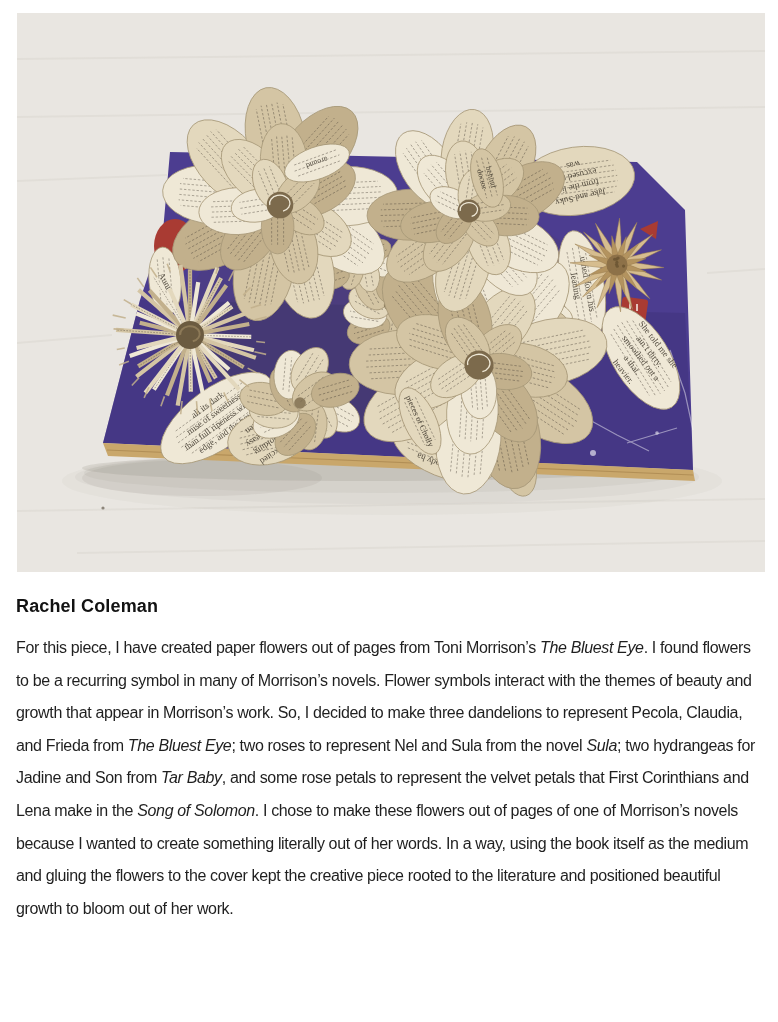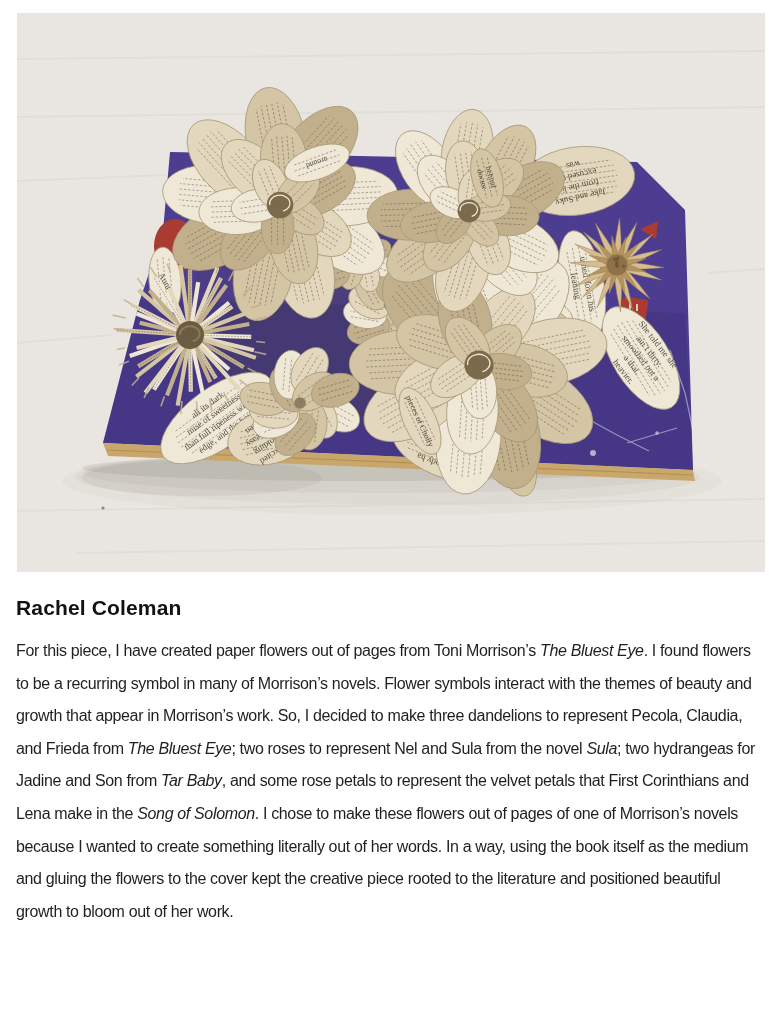--- a/index.html
+++ b/index.html
@@ -1,19 +1,19 @@
 <!DOCTYPE html>
 <html><head>
 <meta charset="utf-8">
 <style>
   html,body{margin:0;padding:0;background:#ffffff;}
   body{width:778px;font-family:"Liberation Sans",sans-serif;color:#1d1d1d;}
   .photo-wrap{margin:13px 0 0 17px;width:748px;height:559px;line-height:0;}
   svg{display:block;}
-  .author{font-size:21px;font-weight:700;margin:24px 16px 0 16px;color:#121212;letter-spacing:.15px;}
+  .author{font-size:18px;font-weight:700;margin:24px 16px 0 16px;color:#121212;letter-spacing:.15px;}
   .statement{font-size:16px;line-height:32.6px;letter-spacing:-0.35px;margin:15px 16px 0 16px;width:746px;color:#1f1f1f;}
   .statement em{font-style:italic;}
 </style>
 </head>
 <body>
 
 <main>
 
   <div class="photo-wrap">
     <svg viewBox="0 0 748 559" width="748" height="559" xmlns="http://www.w3.org/2000/svg">

